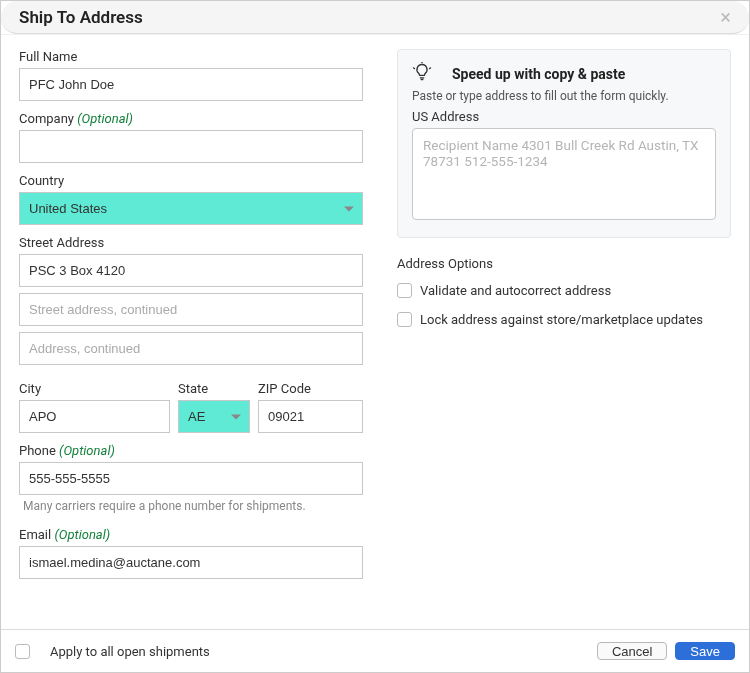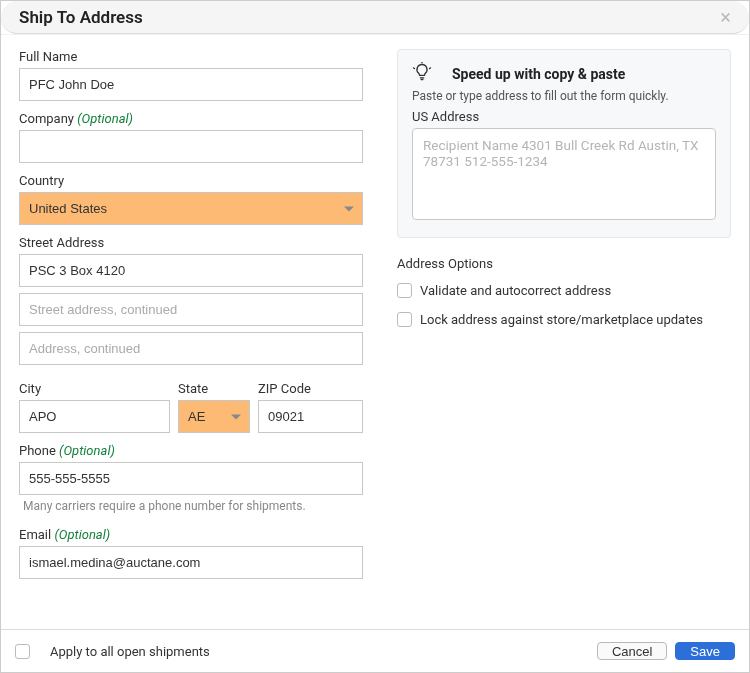--- a/index.html
+++ b/index.html
@@ -80,21 +80,21 @@
       background: #fff;
     }
     .txt-input::placeholder { color: #aaa; }
     .sel-wrap {
       position: relative;
     }
     .sel-input {
       appearance: none;
       -webkit-appearance: none;
       padding-right: 28px;
-      background: #fdba74;
+      background: #5eead4;
     }
     .sel-caret {
       position: absolute;
       right: 9px;
       top: 50%;
       transform: translateY(-50%);
       pointer-events: none;
       width: 0; height: 0;
       border-left: 5px solid transparent;
       border-right: 5px solid transparent;

